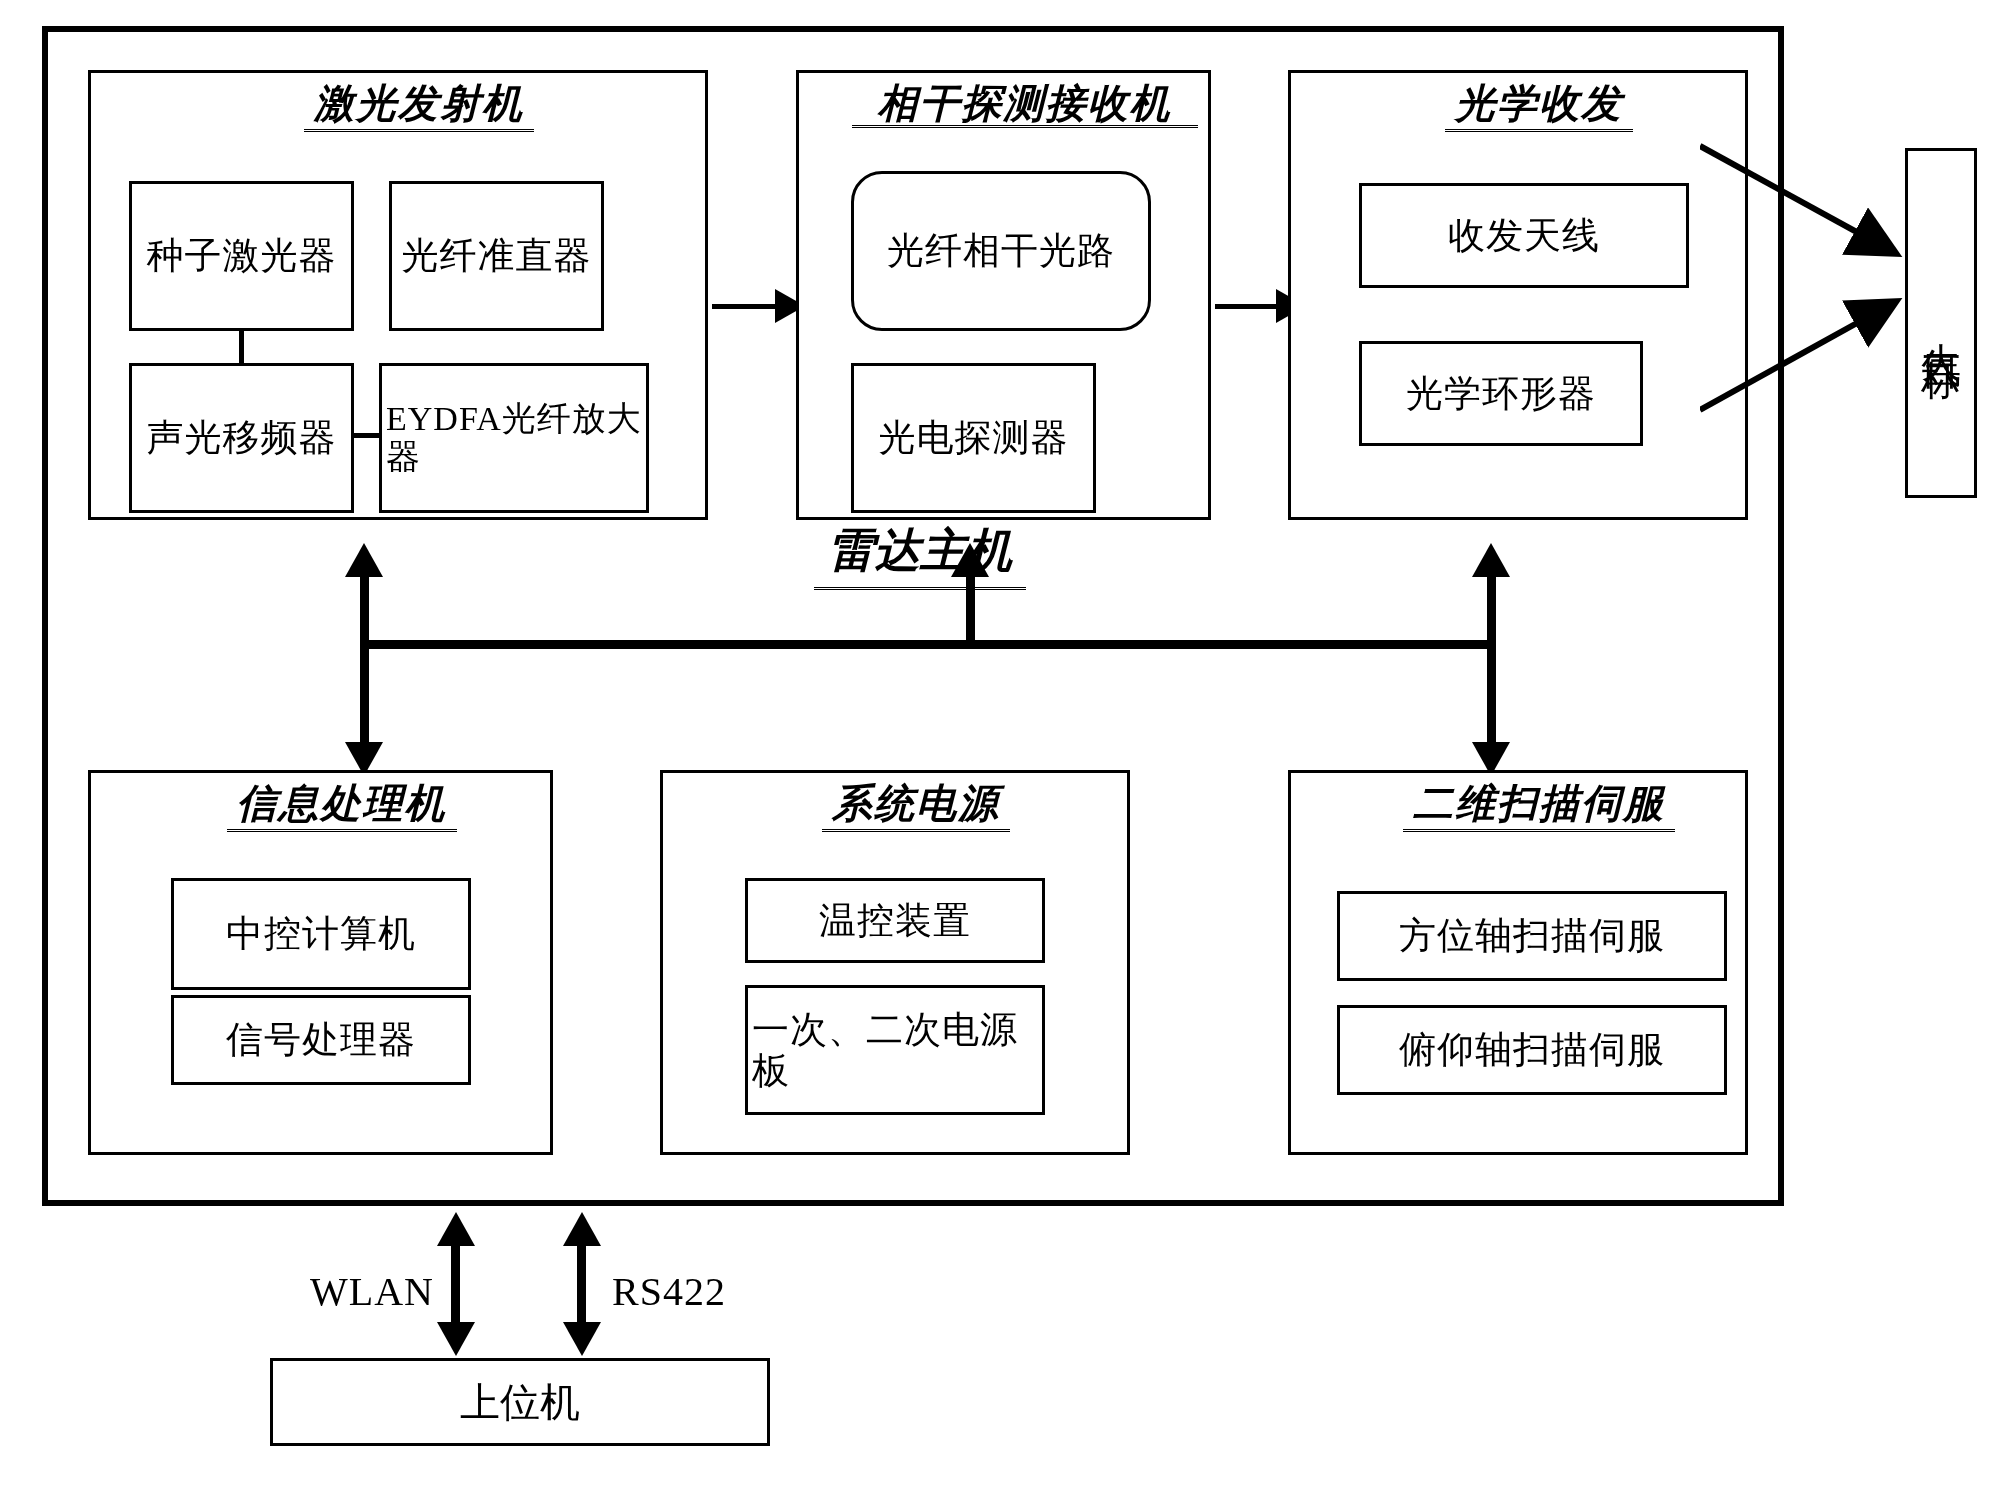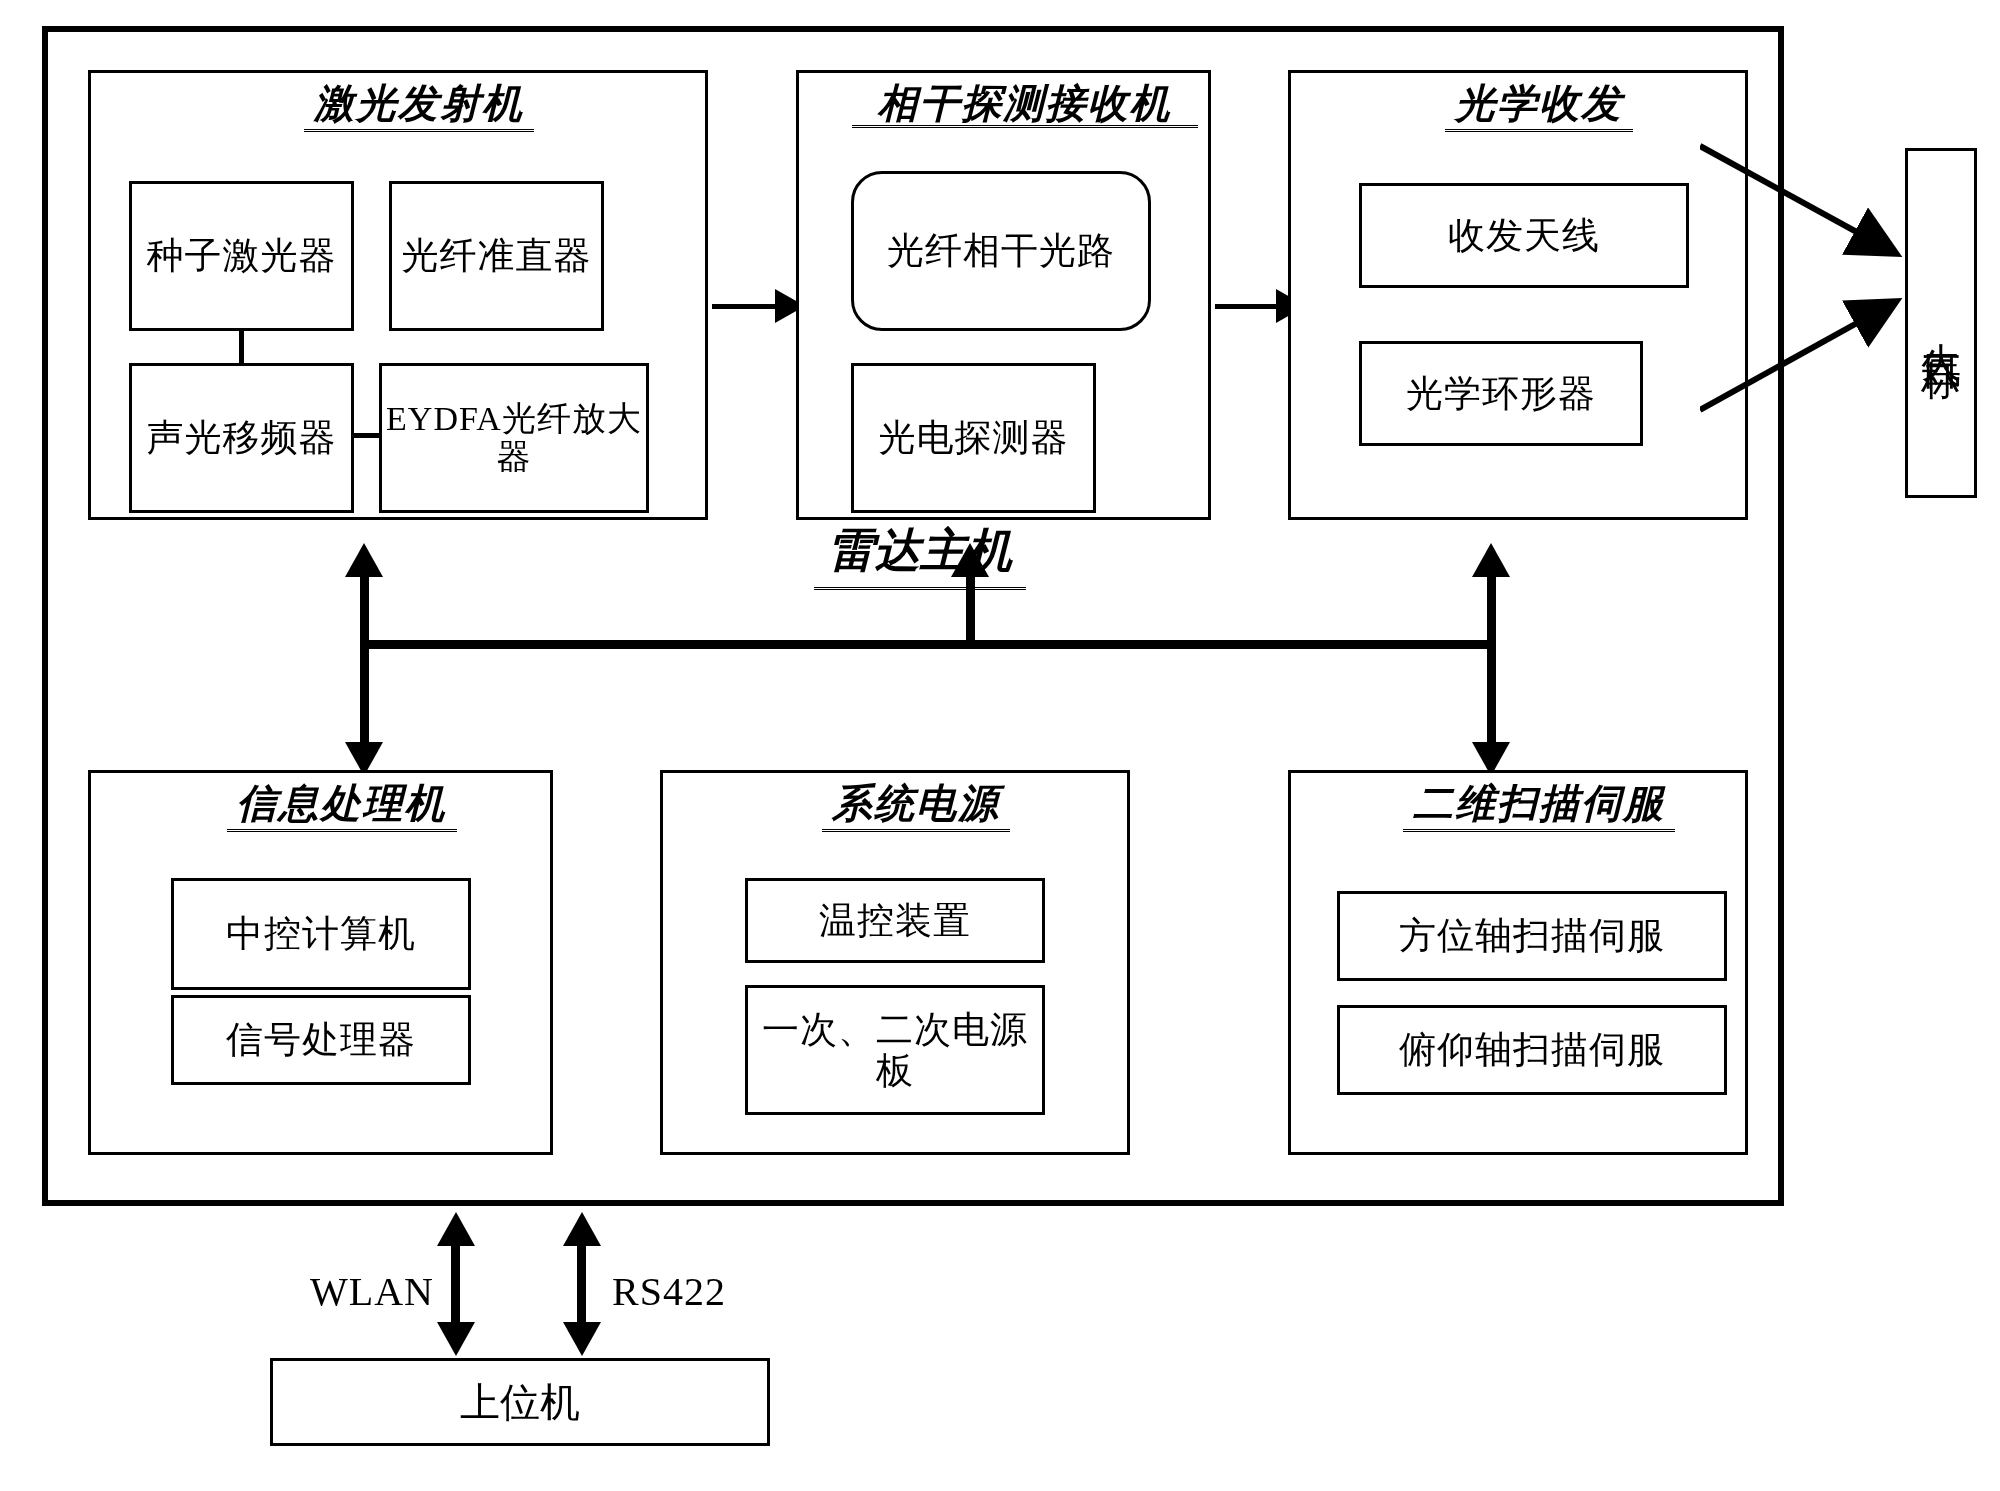--- a/index.html
+++ b/index.html
@@ -33,21 +33,21 @@
   .module-title .tl{
     display:inline-block;
     border-bottom:3px double #000;
     padding:0 10px 4px 10px;
   }
   .module-title.wide .tl{padding:0 26px 0 26px;}
 
   
   .part{
     position:absolute;box-sizing:border-box;background:#fff;border:3px solid #000;
-    display:flex;align-items:center;justify-content:center;text-align:center;
+    display:flex;align-items:center;justify-content:center;text-align:left;
     font-size:37px;line-height:1.12;letter-spacing:1px;
     padding:2px 4px;
   }
   .part.small{font-size:34px;}
 
   
   .vert{
     writing-mode:vertical-rl;text-orientation:upright;
     letter-spacing:6px;
   }

